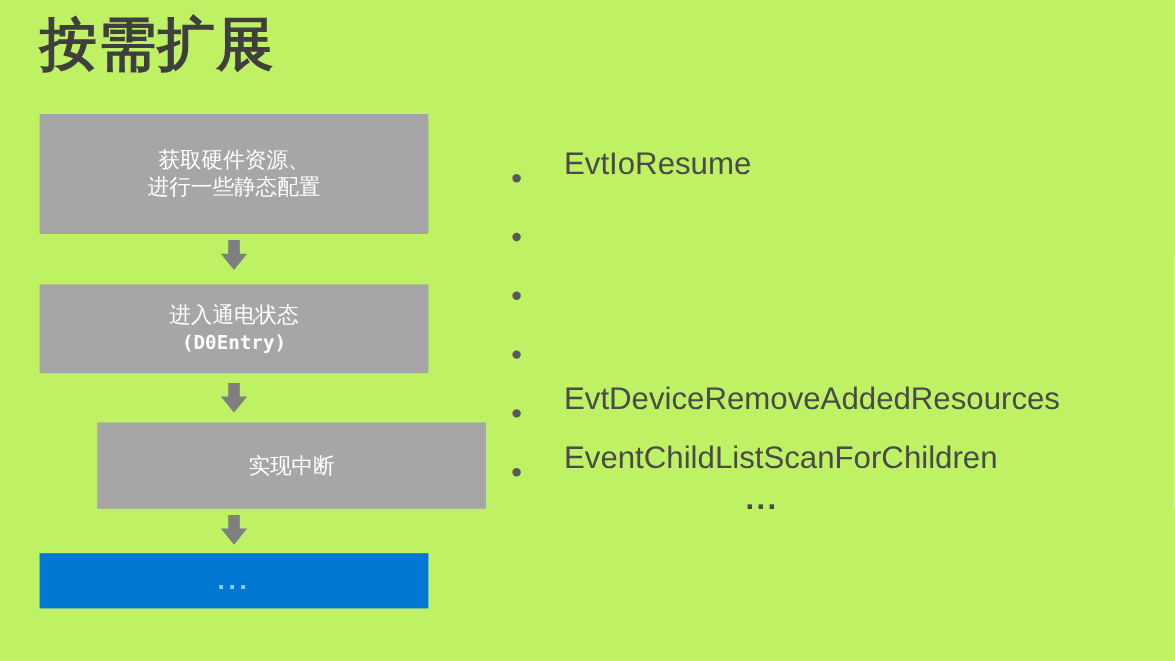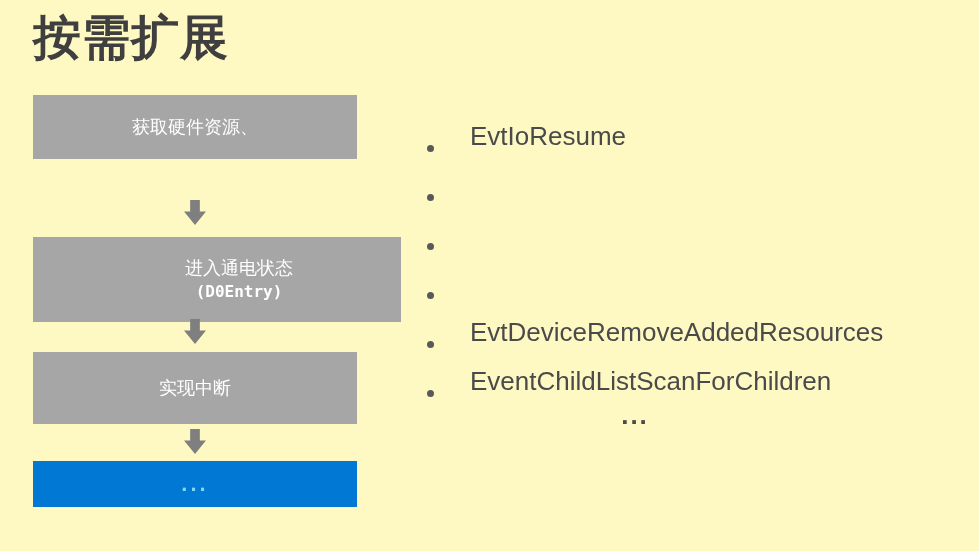--- a/index.html
+++ b/index.html
@@ -1,20 +1,20 @@
 <!DOCTYPE html>
 <html><head>
 <meta charset="utf-8">
 <style>
   html, body { margin: 0; padding: 0; background: #ffffff; }
   .slide {
     position: relative;
     width: 979px;
     height: 551px;
-    background: #fef9c3;
+    background: #bef264;
     overflow: hidden;
     font-family: "Liberation Sans", sans-serif;
   }
   .title {
     position: absolute;
     left: 33px;
     top: 8px;
     font-size: 48px;
     font-weight: 700;
     color: #3f3f3f;
@@ -26,23 +26,23 @@
     left: 33px;
     width: 324px;
     background: #a6a6a6;
     color: #ffffff;
     display: flex;
     flex-direction: column;
     align-items: center;
     justify-content: center;
     text-align: center;
   }
-  .box1 { top: 95px;  height: 64px; }
-  .box2 { top: 237px; height: 85px; padding-left: 44px; }
-  .box3 { top: 352px; height: 72px; }
+  .box1 { top: 95px;  height: 100px; }
+  .box2 { top: 237px; height: 74px; }
+  .box3 { top: 352px; height: 72px; margin-left: 48px; }
   .box4 {
     top: 461px; height: 46px;
     background: #0078d4;
     color: #7fd9f5;
     font-size: 22px;
     font-weight: 700;
     letter-spacing: 3px;
   }
   .cjk-line { font-size: 18px; line-height: 23px; font-weight: 400; }
   .code-line {
@@ -99,20 +99,21 @@
 </style>
 </head>
 <body>
 
 <div class="slide">
 
   <div class="title">按需扩展</div>
 
   <div class="flow-box box1">
     <div class="cjk-line">获取硬件资源、</div>
+    <div class="cjk-line">进行一些静态配置</div>
   </div>
 
   <div class="arrow-down arrow1"></div>
 
   <div class="flow-box box2">
     <div class="cjk-line">进入通电状态</div>
     <div class="code-line">(D0Entry)</div>
   </div>
 
   <div class="arrow-down arrow2"></div>

